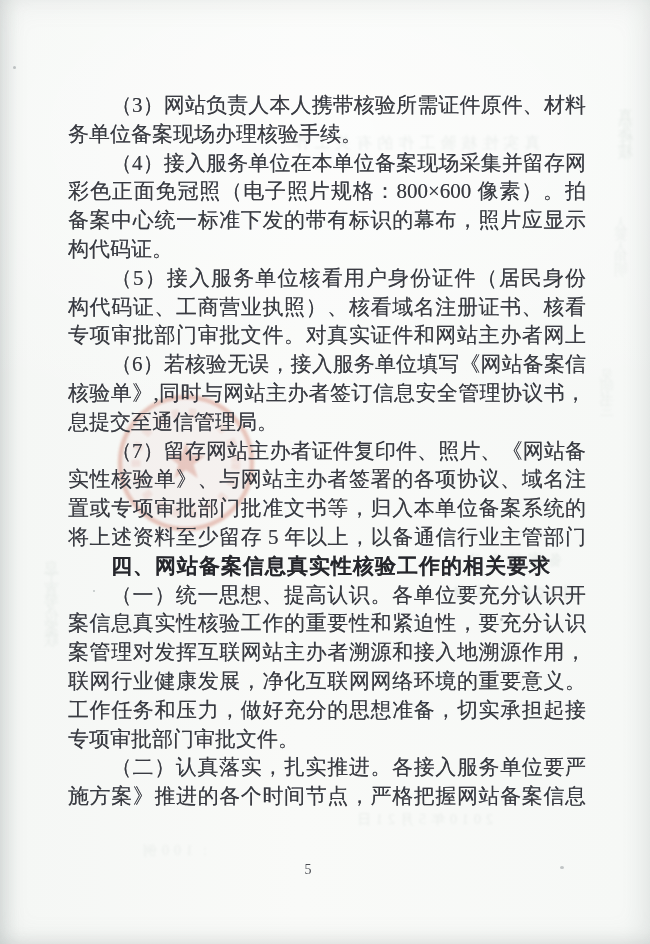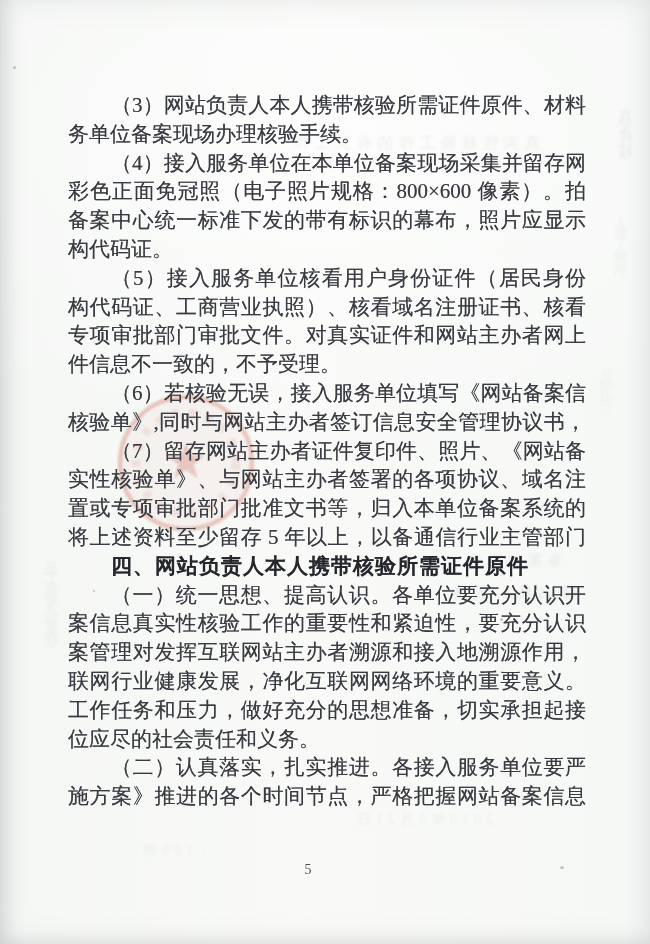--- a/index.html
+++ b/index.html
@@ -96,42 +96,42 @@
       <div class="para">
         <div class="doc-line first">（4）接入服务单位在本单位备案现场采集并留存网站负责人</div>
         <div class="doc-line">彩色正面免冠照（电子照片规格：800×600 像素）。拍照背景使用</div>
         <div class="doc-line">备案中心统一标准下发的带有标识的幕布，照片应显示拍照时间</div>
         <div class="doc-line last">构代码证。</div>
       </div>
       <div class="para">
         <div class="doc-line first">（5）接入服务单位核看用户身份证件（居民身份证、组织机</div>
         <div class="doc-line">构代码证、工商营业执照）、核看域名注册证书、核看前置审批或</div>
         <div class="doc-line">专项审批部门审批文件。对真实证件和网站主办者网上提交的证</div>
-        <div class="doc-line last">件信息不一致的，不予受理。</div>
       </div>
       <div class="para">
         <div class="doc-line first">（6）若核验无误，接入服务单位填写《网站备案信息真实性</div>
         <div class="doc-line">核验单》,同时与网站主办者签订信息安全管理协议书，将备案信</div>
+        <div class="doc-line last">息提交至通信管理局。</div>
       </div>
       <div class="para">
         <div class="doc-line first">（7）留存网站主办者证件复印件、照片、《网站备案信息真</div>
         <div class="doc-line">实性核验单》、与网站主办者签署的各项协议、域名注册证书、前</div>
         <div class="doc-line">置或专项审批部门批准文书等，归入本单位备案系统的档案。并</div>
         <div class="doc-line">将上述资料至少留存 5 年以上，以备通信行业主管部门依法进行</div>
       </div>
       <div class="para heading">
-        <div class="doc-line first last">四、网站负责人本人携带核验所需证件原件</div>
+        <div class="doc-line first last">四、网站备案信息真实性核验工作的相关要求</div>
       </div>
       <div class="para">
         <div class="doc-line first">（一）统一思想、提高认识。各单位要充分认识开展网站备</div>
         <div class="doc-line">案信息真实性核验工作的重要性和紧迫性，要充分认识到网站备</div>
         <div class="doc-line">案管理对发挥互联网站主办者溯源和接入地溯源作用，对促进互</div>
         <div class="doc-line">联网行业健康发展，净化互联网网络环境的重要意义。对面临的</div>
         <div class="doc-line">工作任务和压力，做好充分的思想准备，切实承担起接入服务单</div>
-        <div class="doc-line last">位应尽的社会责任和义务。</div>
+        <div class="doc-line last">专项审批部门审批文件。</div>
       </div>
       <div class="para">
         <div class="doc-line first">（二）认真落实，扎实推进。各接入服务单位要严格按照《实</div>
         <div class="doc-line last">施方案》推进的各个时间节点，严格把握网站备案信息真实性核</div>
       </div>
     </div>
 
   <div class="page-number">5</div>
 
 <div class="speck" style="left: 13px; top: 66px; width: 3px; height: 3px;"></div>

